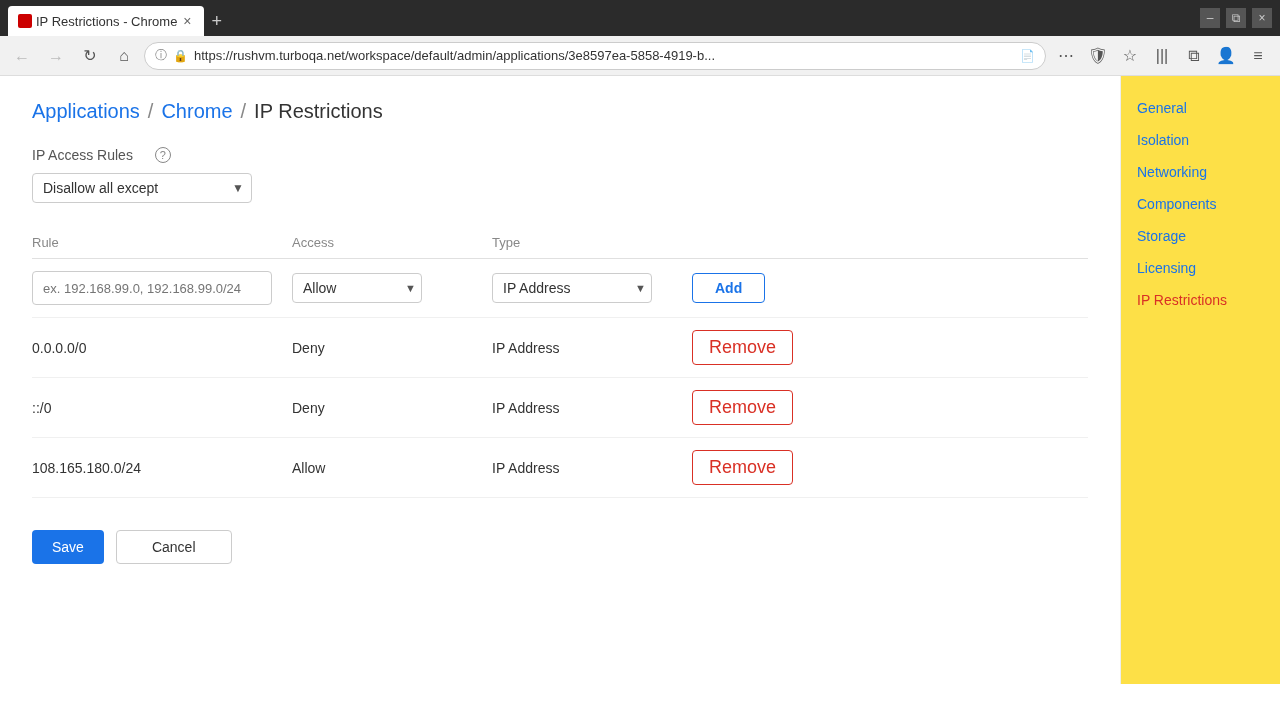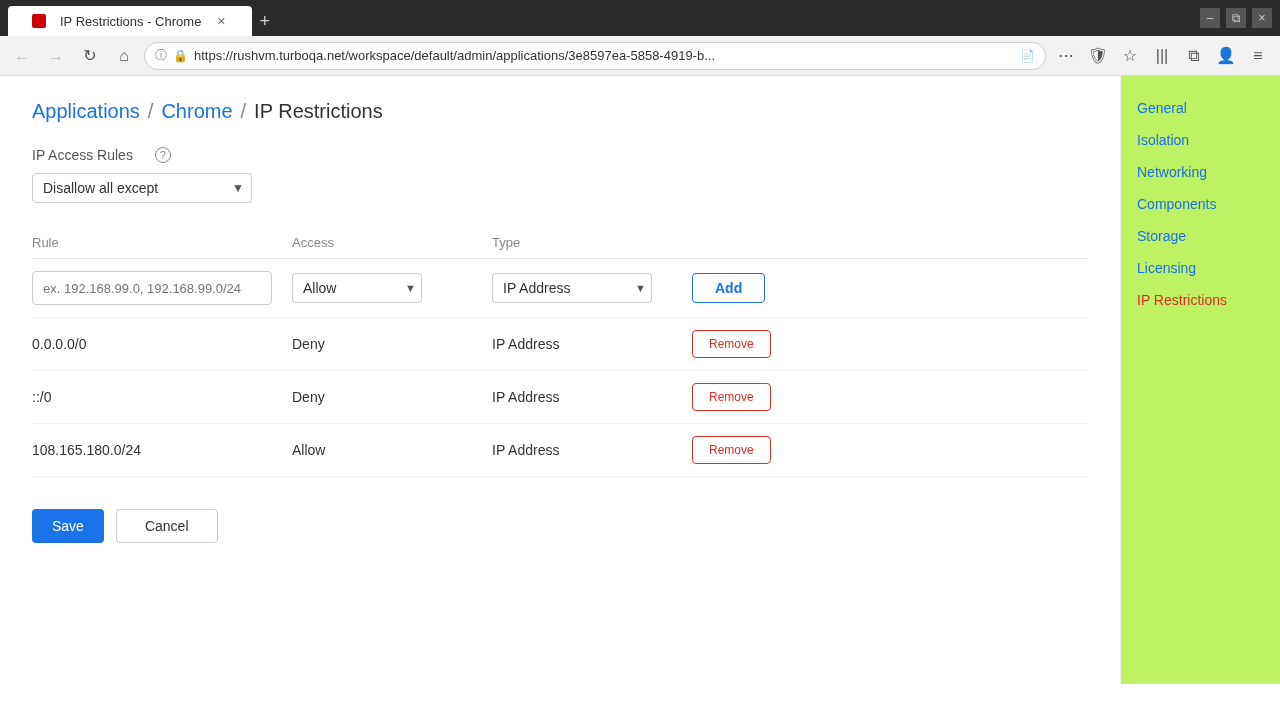--- a/index.html
+++ b/index.html
@@ -37,22 +37,22 @@
       display: flex;
       align-items: flex-end;
       padding: 0 8px;
     }
     .tab-active {
       background: #fff;
       height: 30px;
       border-radius: 4px 4px 0 0;
       display: flex;
       align-items: center;
-      padding: 0 24px;
-      gap: 14px;
+      padding: 0 10px;
+      gap: 4px;
       min-width: 180px;
       font-size: 13px;
       color: #333;
     }
     .tab-favicon {
       width: 14px;
       height: 14px;
       background: #c00;
       border-radius: 2px;
       display: inline-block;
@@ -121,21 +121,21 @@
     }
     .main-content {
       flex: 1;
       padding: 24px 32px;
       overflow-y: auto;
     }
     .sidebar {
       width: 160px;
       padding: 16px 0;
       border-left: 1px solid #eee;
-      background: #bef264;
+      background: #fde047;
     }
     .sidebar-link {
       display: block;
       padding: 8px 16px;
       color: #1a73e8;
       text-decoration: none;
       font-size: 14px;
       cursor: pointer;
     }
     .sidebar-link.active { color: #d93025; font-weight: 500; }
@@ -268,42 +268,42 @@
       font-size: 14px;
       font-weight: 600;
       cursor: pointer;
     }
     .remove-btn {
       padding: 6px 16px;
       background: #fff;
       border: 1px solid #d93025;
       color: #d93025;
       border-radius: 4px;
-      font-size: 12px;
+      font-size: 18px;
       cursor: pointer;
     }
 
     
     .footer-actions {
       display: flex;
       gap: 12px;
       margin-top: 32px;
     }
     .save-btn {
       padding: 8px 20px;
       background: #1a73e8;
       color: #fff;
       border: none;
       border-radius: 4px;
       font-size: 14px;
       cursor: pointer;
       font-weight: 500;
     }
     .cancel-btn {
-      padding: 8px 28px;
+      padding: 8px 35px;
       background: #fff;
       color: #333;
       border: 1px solid #ccc;
       border-radius: 4px;
       font-size: 14px;
       cursor: pointer;
     }
   </style>
 </head>
 <body>

